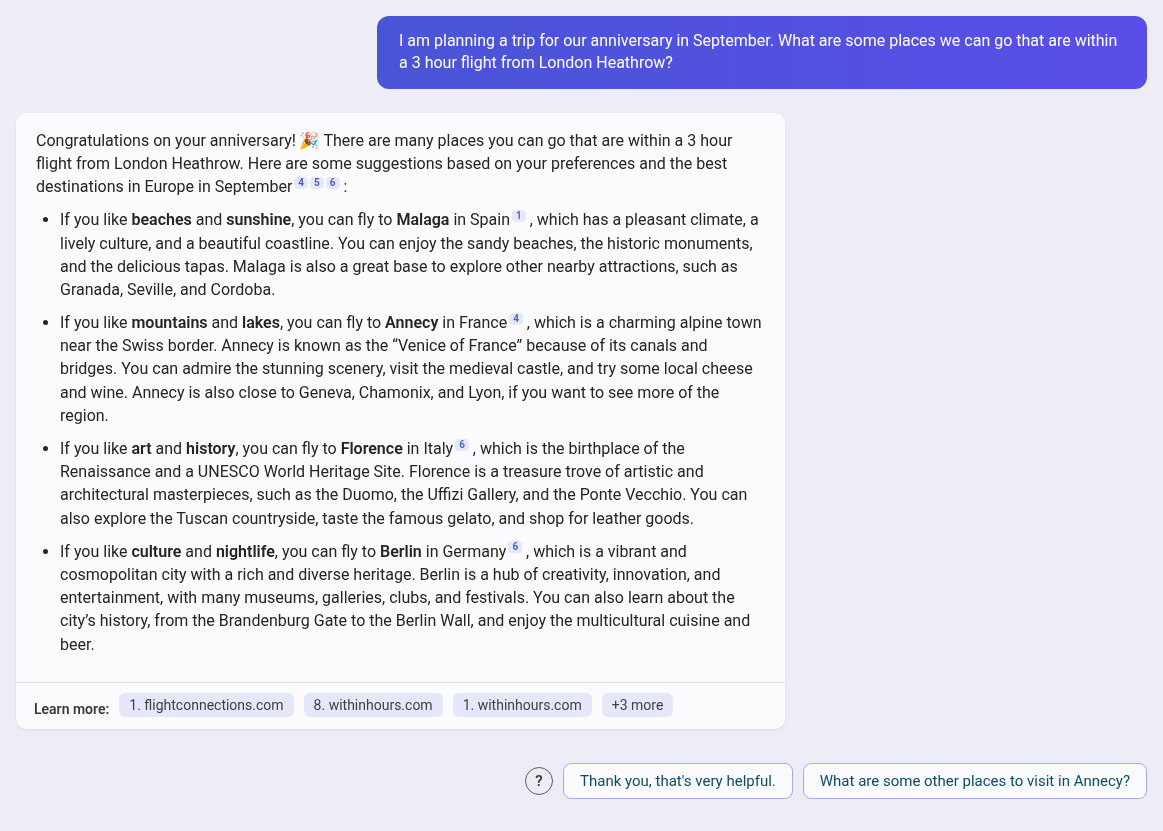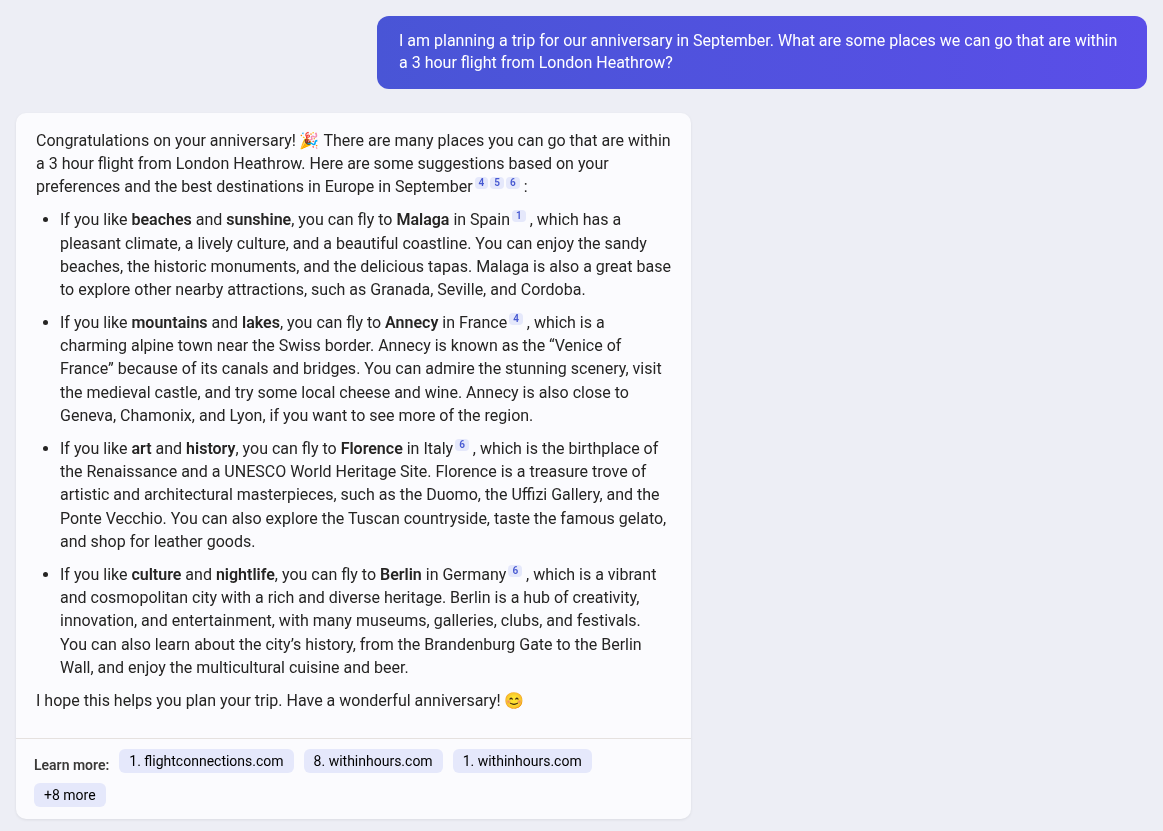--- a/index.html
+++ b/index.html
@@ -25,21 +25,21 @@
       color: #fff;
       border-radius: 12px;
       padding: 14px 22px;
       font-size: 16px;
       line-height: 1.4;
       margin-bottom: 24px;
       margin-right: 0;
     }
     .assistant-message {
       align-self: flex-start;
-      width: 675px;
+      width: 769px;
       background: #fbfbfe;
       border-radius: 10px 10px 10px 10px;
       box-shadow: 0 1px 3px rgba(0,0,0,0.08);
       margin-left: 0;
       display: flex;
       flex-direction: column;
     }
     .assistant-body {
       padding: 16px 20px 16px 20px;
       font-size: 16px;
@@ -79,21 +79,21 @@
     }
     .learn-more-label {
       font-size: 14px;
       font-weight: 600;
       color: #3b3a39;
     }
     .learn-chip {
       display: inline-block;
       font-size: 14px;
       background: #e5e8fb;
-      color: #000000;
+      color: #404040;
       border-radius: 6px;
       padding: 4px 10px;
       cursor: pointer;
     }
     .suggestions-row {
       margin-top: 24px;
       margin-bottom: 16px;
       display: flex;
       justify-content: flex-end;
       align-items: center;
@@ -145,28 +145,27 @@
         <li>
           <span>If you like </span><b>mountains</b><span> and </span><b>lakes</b><span>, you can fly to </span><b>Annecy</b><span> in France</span><span class="sup-ref">4</span><span> , which is a charming alpine town near the Swiss border. Annecy is known as the “Venice of France” because of its canals and bridges. You can admire the stunning scenery, visit the medieval castle, and try some local cheese and wine. Annecy is also close to Geneva, Chamonix, and Lyon, if you want to see more of the region.</span>
         </li>
         <li>
           <span>If you like </span><b>art</b><span> and </span><b>history</b><span>, you can fly to </span><b>Florence</b><span> in Italy</span><span class="sup-ref">6</span><span> , which is the birthplace of the Renaissance and a UNESCO World Heritage Site. Florence is a treasure trove of artistic and architectural masterpieces, such as the Duomo, the Uffizi Gallery, and the Ponte Vecchio. You can also explore the Tuscan countryside, taste the famous gelato, and shop for leather goods.</span>
         </li>
         <li>
           <span>If you like </span><b>culture</b><span> and </span><b>nightlife</b><span>, you can fly to </span><b>Berlin</b><span> in Germany</span><span class="sup-ref">6</span><span> , which is a vibrant and cosmopolitan city with a rich and diverse heritage. Berlin is a hub of creativity, innovation, and entertainment, with many museums, galleries, clubs, and festivals. You can also learn about the city’s history, from the Brandenburg Gate to the Berlin Wall, and enjoy the multicultural cuisine and beer.</span>
         </li>
       </ul>
-      <p>I hope this helps you plan your trip. Have a wonderful anniversary! 😊</p>
     </div>
     <div class="learn-more-bar">
       <span class="learn-more-label">Learn more:</span>
       <span class="learn-chip">1. flightconnections.com</span>
       <span class="learn-chip">8. withinhours.com</span>
       <span class="learn-chip">1. withinhours.com</span>
-      <span class="learn-chip">+8 more</span>
+      <span class="learn-chip">+3 more</span>
     </div>
   </div>
 
   <div class="spacer"></div>
 
   <div class="suggestions-row">
     <div class="help-icon">
       <span>?</span>
     </div>
     <div class="suggestion-chip">Thank you, that's very helpful.</div>

